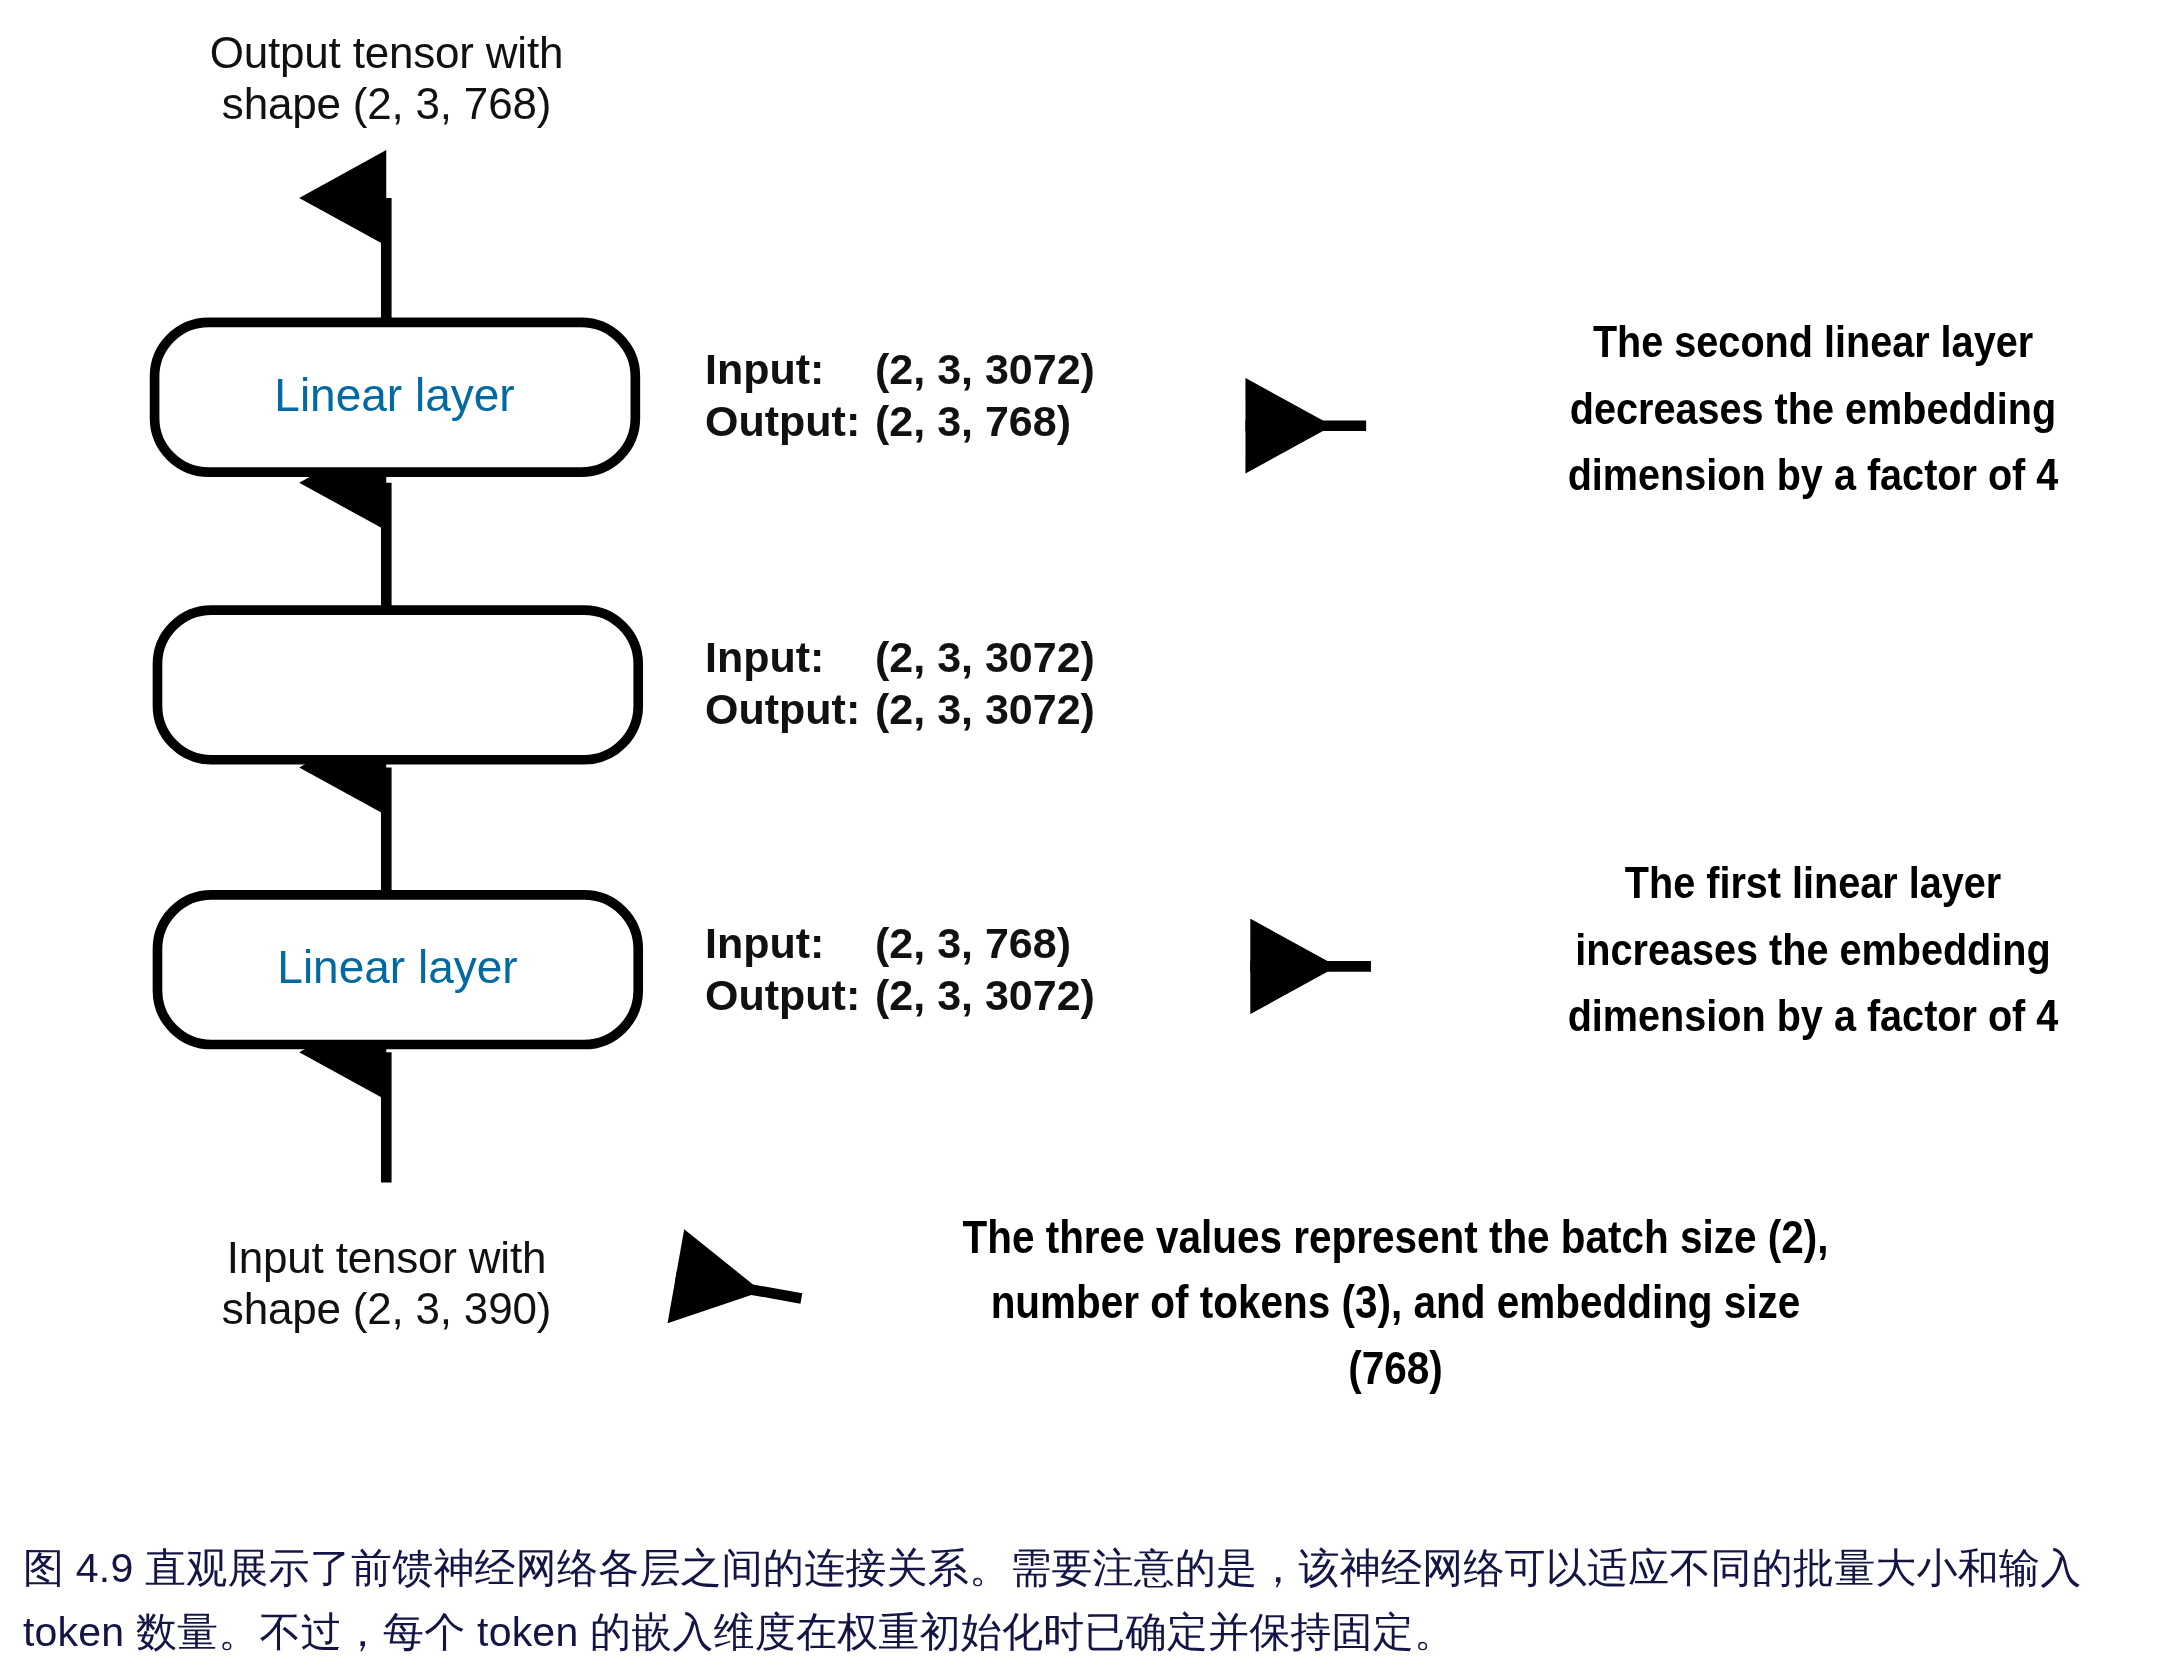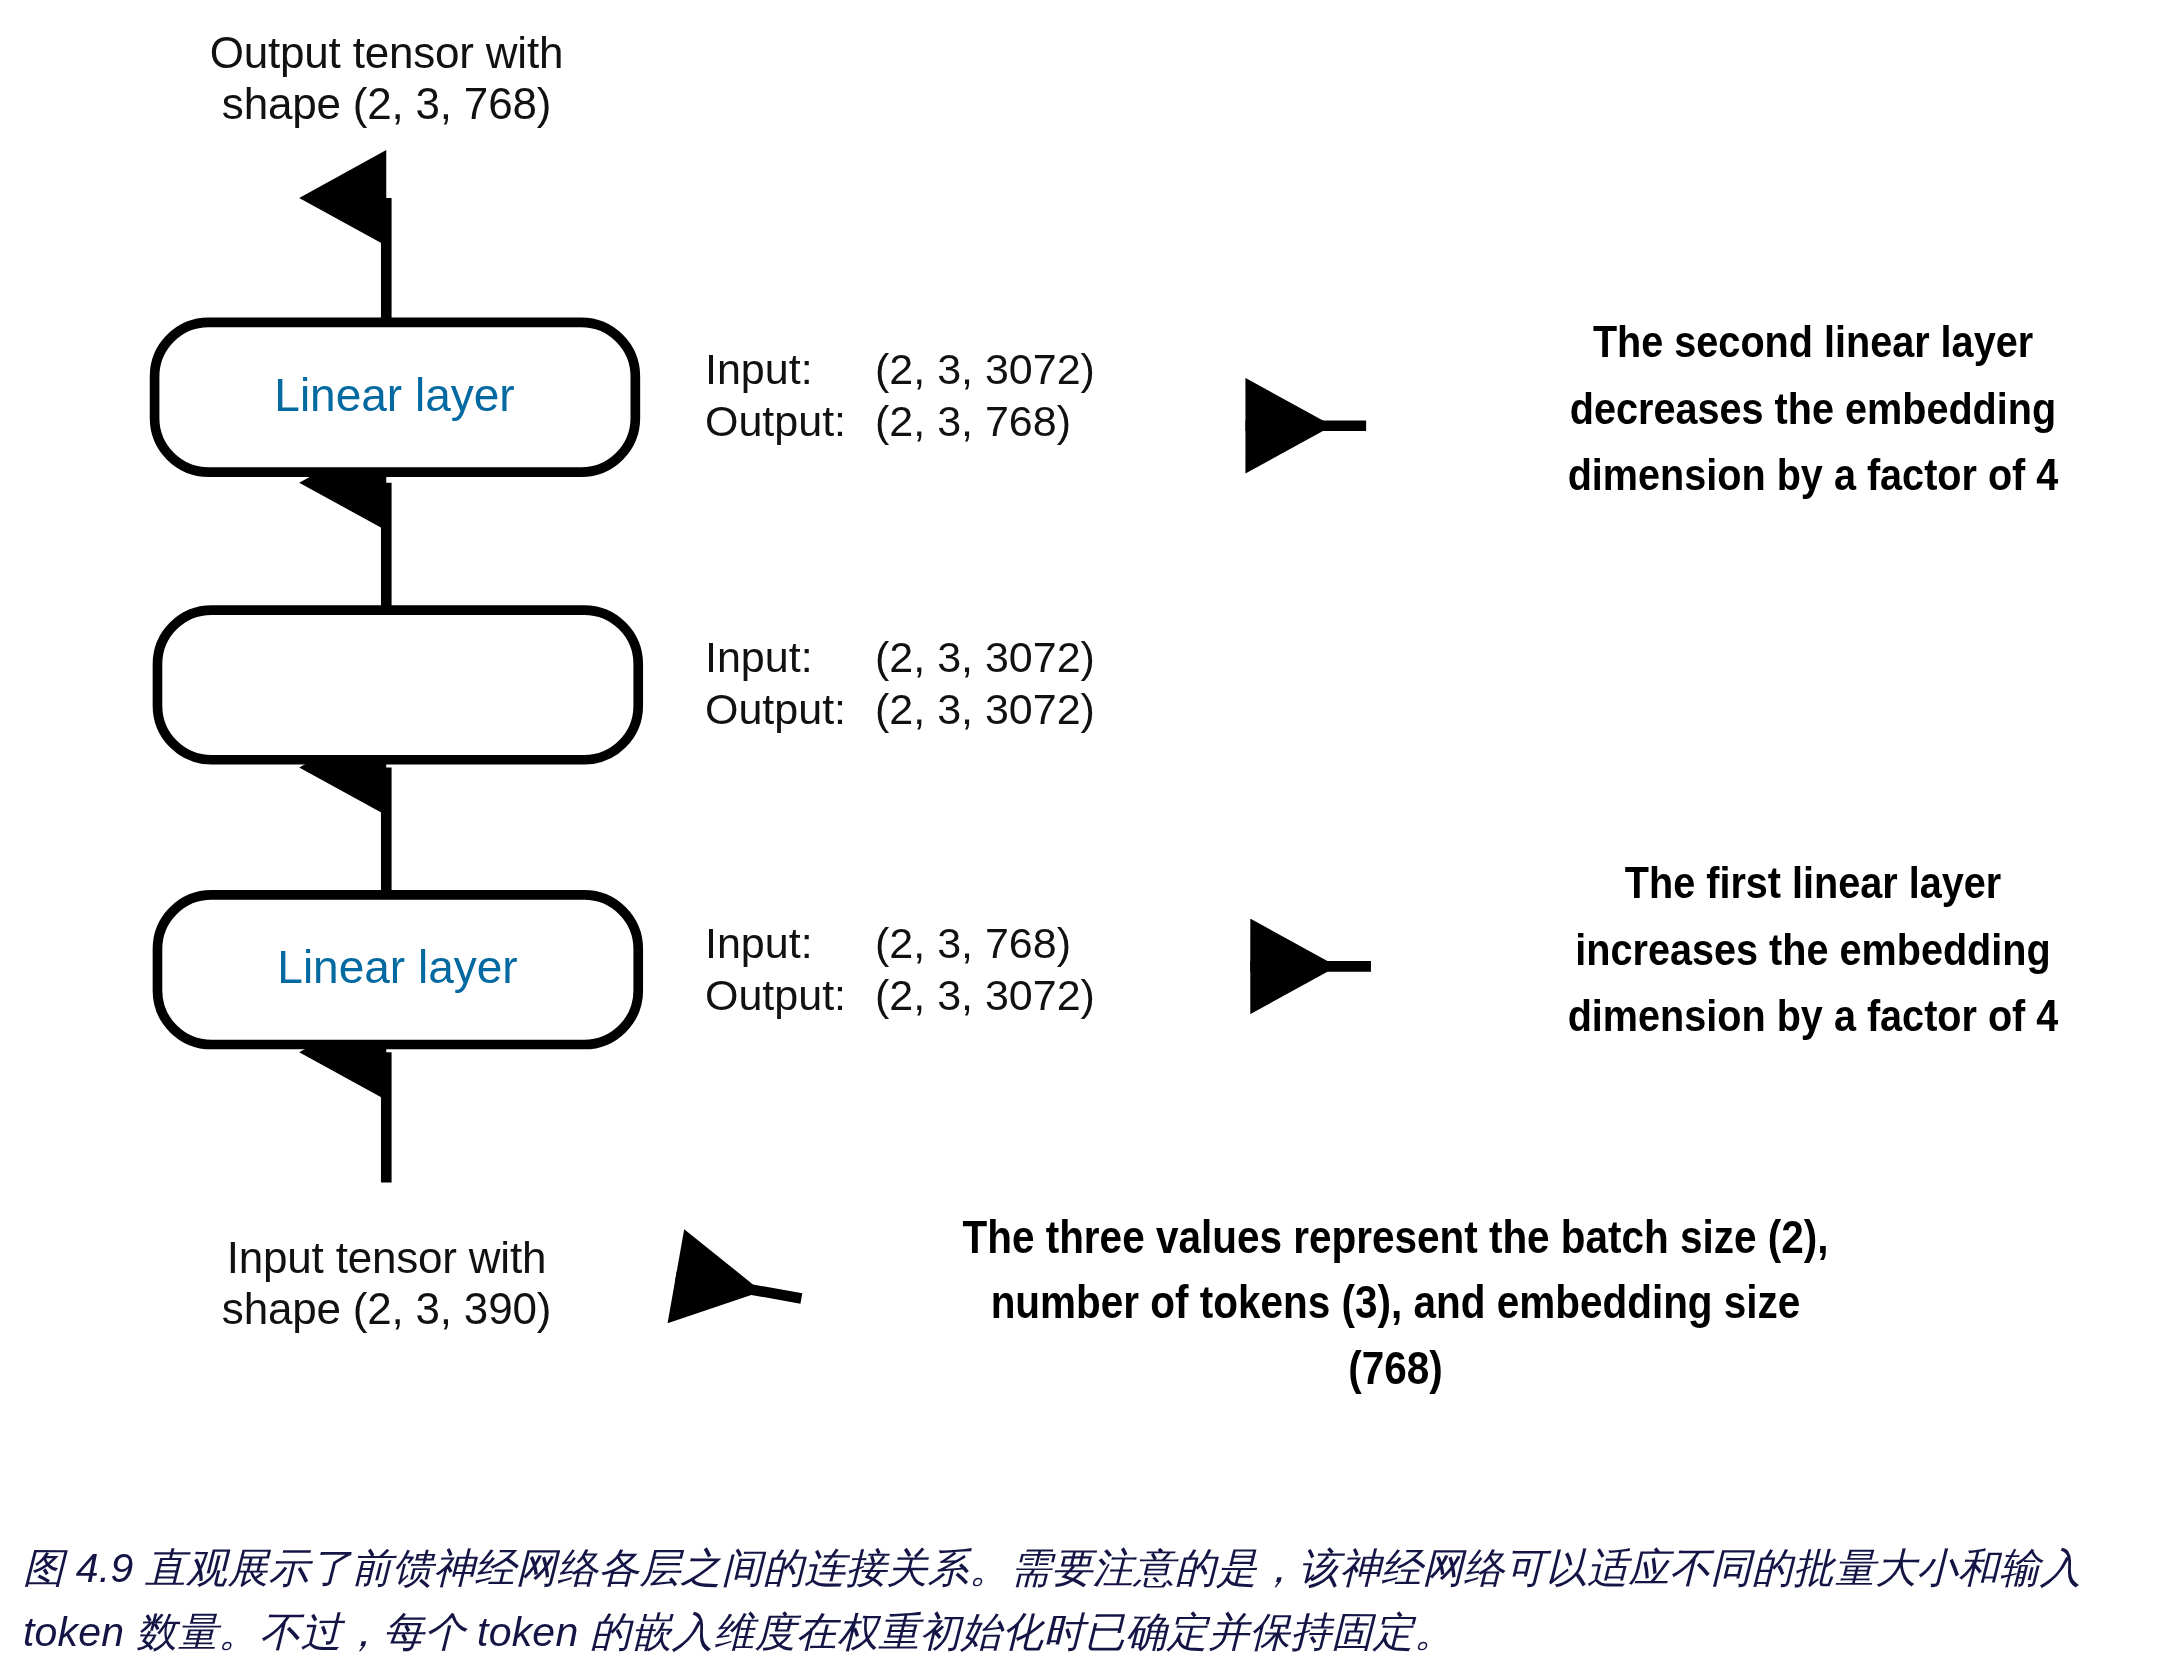--- a/index.html
+++ b/index.html
@@ -52,21 +52,21 @@
     font-size: 46px;
     line-height: 1;
     text-align: center;
     white-space: nowrap;
   }
 
   .io-block {
     position: absolute;
     color: #111111;
     font-family: "Liberation Sans", "DejaVu Sans", sans-serif;
-    font-weight: 400;
+    font-weight: 700;
     font-size: 43px;
     line-height: 1.2;
   }
   .io-row {
     display: flex;
     flex-direction: row;
     white-space: nowrap;
   }
   .io-key {
     display: inline-block;
@@ -97,21 +97,20 @@
     left: 23px;
     top: 1537px;
     width: 2139px;
     color: #141445;
     font-family: "Liberation Sans", "DejaVu Sans", sans-serif;
     font-weight: 400;
     font-size: 41px;
     line-height: 1.55;
     text-align: left;
     letter-spacing: 0.2px;
-    font-style: italic;
   }
 </style>
 </head>
 <body>
 
 <div id="figure-root">
 
   <svg id="diagram-svg" viewBox="0 0 2260 1560">
     <defs>
       <marker id="arrowhead-up" markerWidth="9" markerHeight="9" refX="4.5" refY="8.2" orient="auto-start-reverse" markerUnits="strokeWidth">

